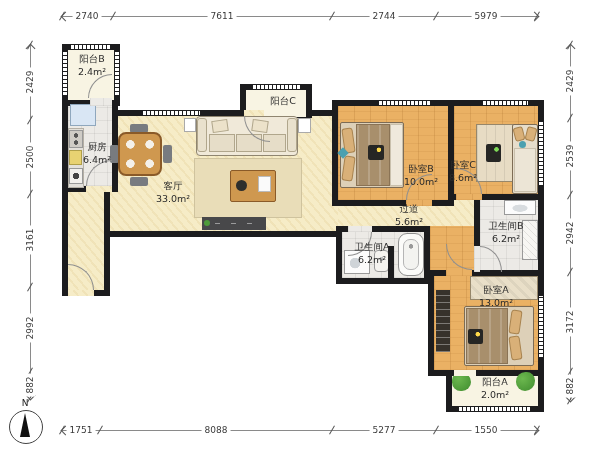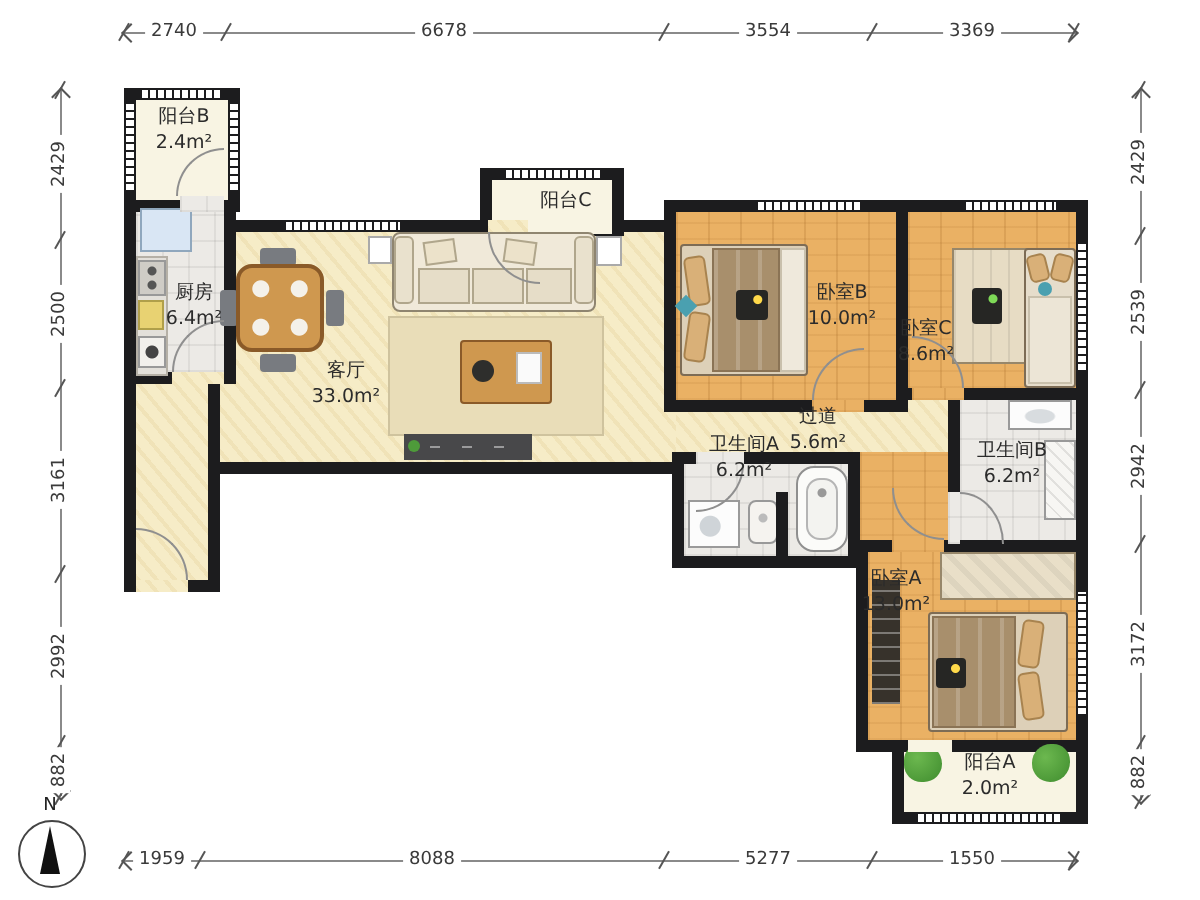--- a/index.html
+++ b/index.html
@@ -72,24 +72,24 @@
   <i class="ar" style="left:62px;top:13px;transform:rotate(45deg)"></i>
   <i class="ar" style="left:531px;top:13px;transform:rotate(-135deg)"></i>
   <i class="ar" style="left:62px;top:427px;transform:rotate(45deg)"></i>
   <i class="ar" style="left:531px;top:427px;transform:rotate(-135deg)"></i>
   <i class="ar" style="left:27px;top:45px;transform:rotate(135deg)"></i>
   <i class="ar" style="left:27px;top:392px;transform:rotate(-45deg)"></i>
   <i class="ar" style="left:567px;top:45px;transform:rotate(135deg)"></i>
   <i class="ar" style="left:567px;top:394px;transform:rotate(-45deg)"></i>
 
   <span class="dim" style="left:87px;top:16px">2740</span>
-  <span class="dim" style="left:222px;top:16px">6678</span>
-  <span class="dim" style="left:384px;top:16px">3554</span>
-  <span class="dim" style="left:486px;top:16px">3369</span>
-  <span class="dim" style="left:81px;top:430px">1959</span>
+  <span class="dim" style="left:222px;top:16px">7611</span>
+  <span class="dim" style="left:384px;top:16px">2744</span>
+  <span class="dim" style="left:486px;top:16px">5979</span>
+  <span class="dim" style="left:81px;top:430px">1751</span>
   <span class="dim" style="left:216px;top:430px">8088</span>
   <span class="dim" style="left:384px;top:430px">5277</span>
   <span class="dim" style="left:486px;top:430px">1550</span>
   <span class="dim v" style="left:30px;top:82px">2429</span>
   <span class="dim v" style="left:30px;top:157px">2500</span>
   <span class="dim v" style="left:30px;top:240px">3161</span>
   <span class="dim v" style="left:30px;top:328px">2992</span>
   <span class="dim v" style="left:30px;top:385px">882</span>
   <span class="dim v" style="left:570px;top:81px">2429</span>
   <span class="dim v" style="left:570px;top:156px">2539</span>
@@ -220,41 +220,41 @@
     <div>厨房</div>
     <div>6.4m²</div>
   </div>
   <div class="rlabel" style="left:173px;top:179px">
     <div>客厅</div>
     <div>33.0m²</div>
   </div>
   <div class="rlabel" style="left:283px;top:94px">
     <div>阳台C</div>
   </div>
-  <div class="rlabel" style="left:421px;top:140px">
+  <div class="rlabel" style="left:421px;top:162px">
     <div>卧室B</div>
     <div>10.0m²</div>
   </div>
   <div class="rlabel" style="left:463px;top:158px">
     <div>卧室C</div>
     <div>8.6m²</div>
   </div>
   <div class="rlabel" style="left:409px;top:202px">
     <div>过道</div>
     <div>5.6m²</div>
   </div>
-  <div class="rlabel" style="left:372px;top:216px">
+  <div class="rlabel" style="left:372px;top:240px">
     <div>卫生间A</div>
     <div>6.2m²</div>
   </div>
   <div class="rlabel" style="left:506px;top:219px">
     <div>卫生间B</div>
     <div>6.2m²</div>
   </div>
-  <div class="rlabel" style="left:448px;top:283px">
+  <div class="rlabel" style="left:496px;top:283px">
     <div>卧室A</div>
     <div>13.0m²</div>
   </div>
   <div class="rlabel" style="left:495px;top:375px">
     <div>阳台A</div>
     <div>2.0m²</div>
   </div>
 
 </div>
 

